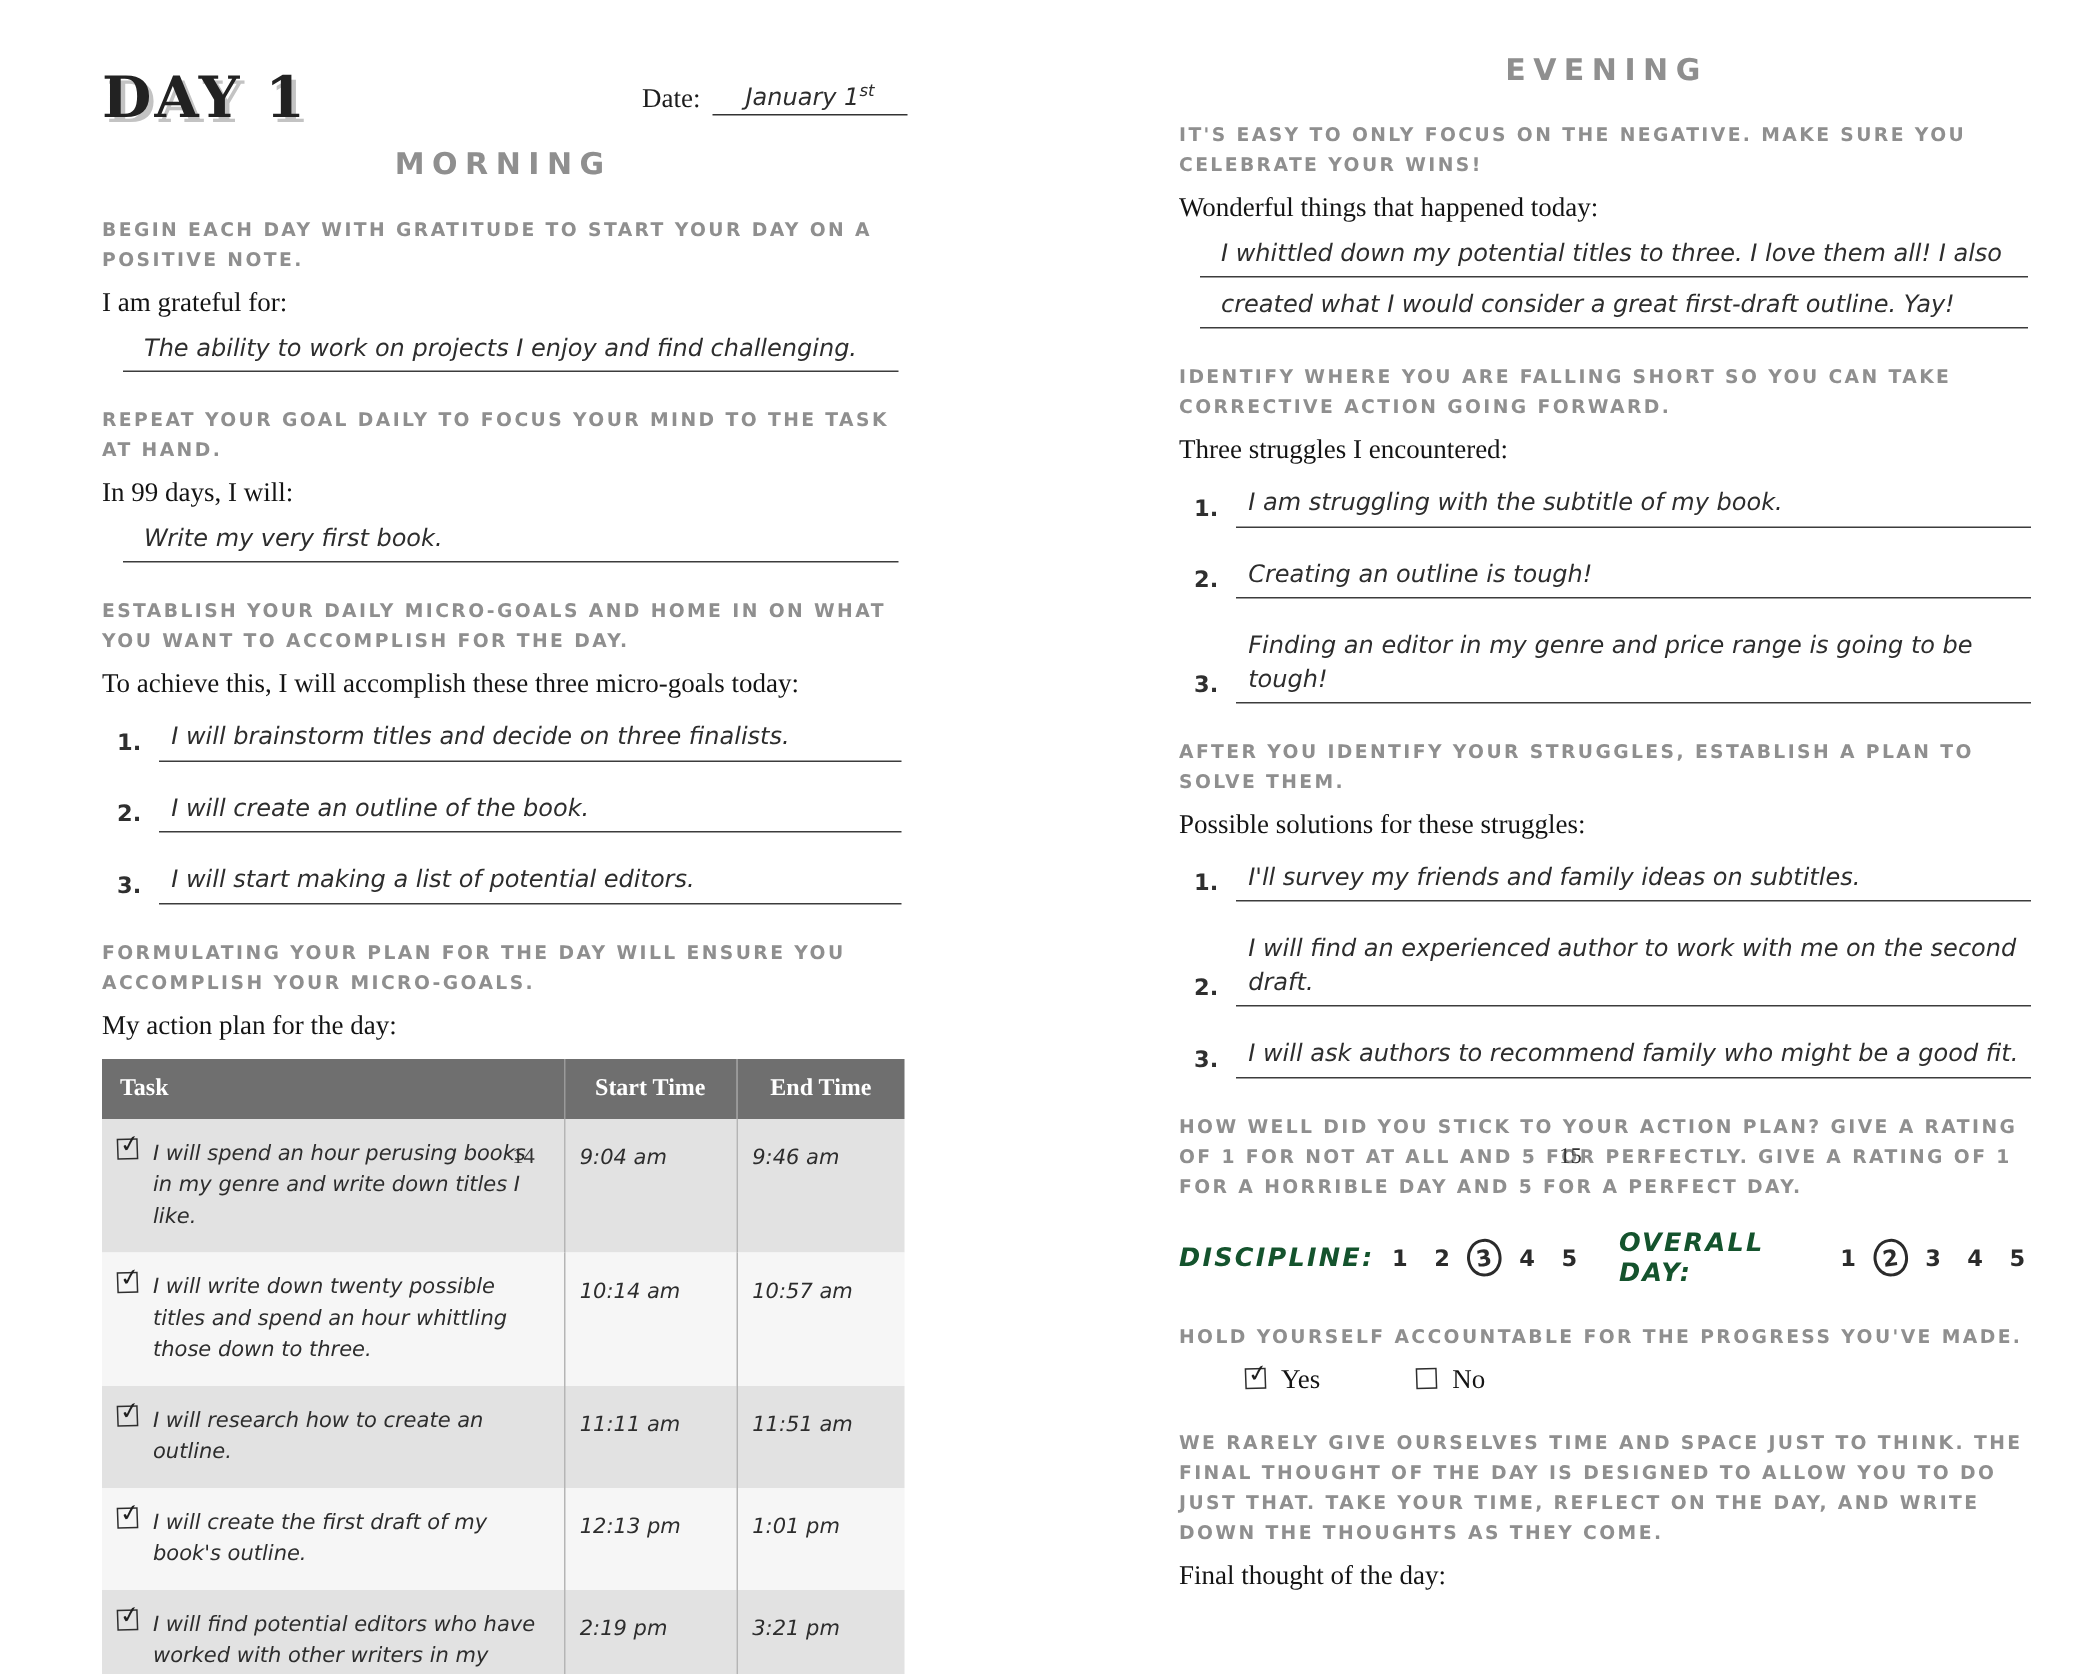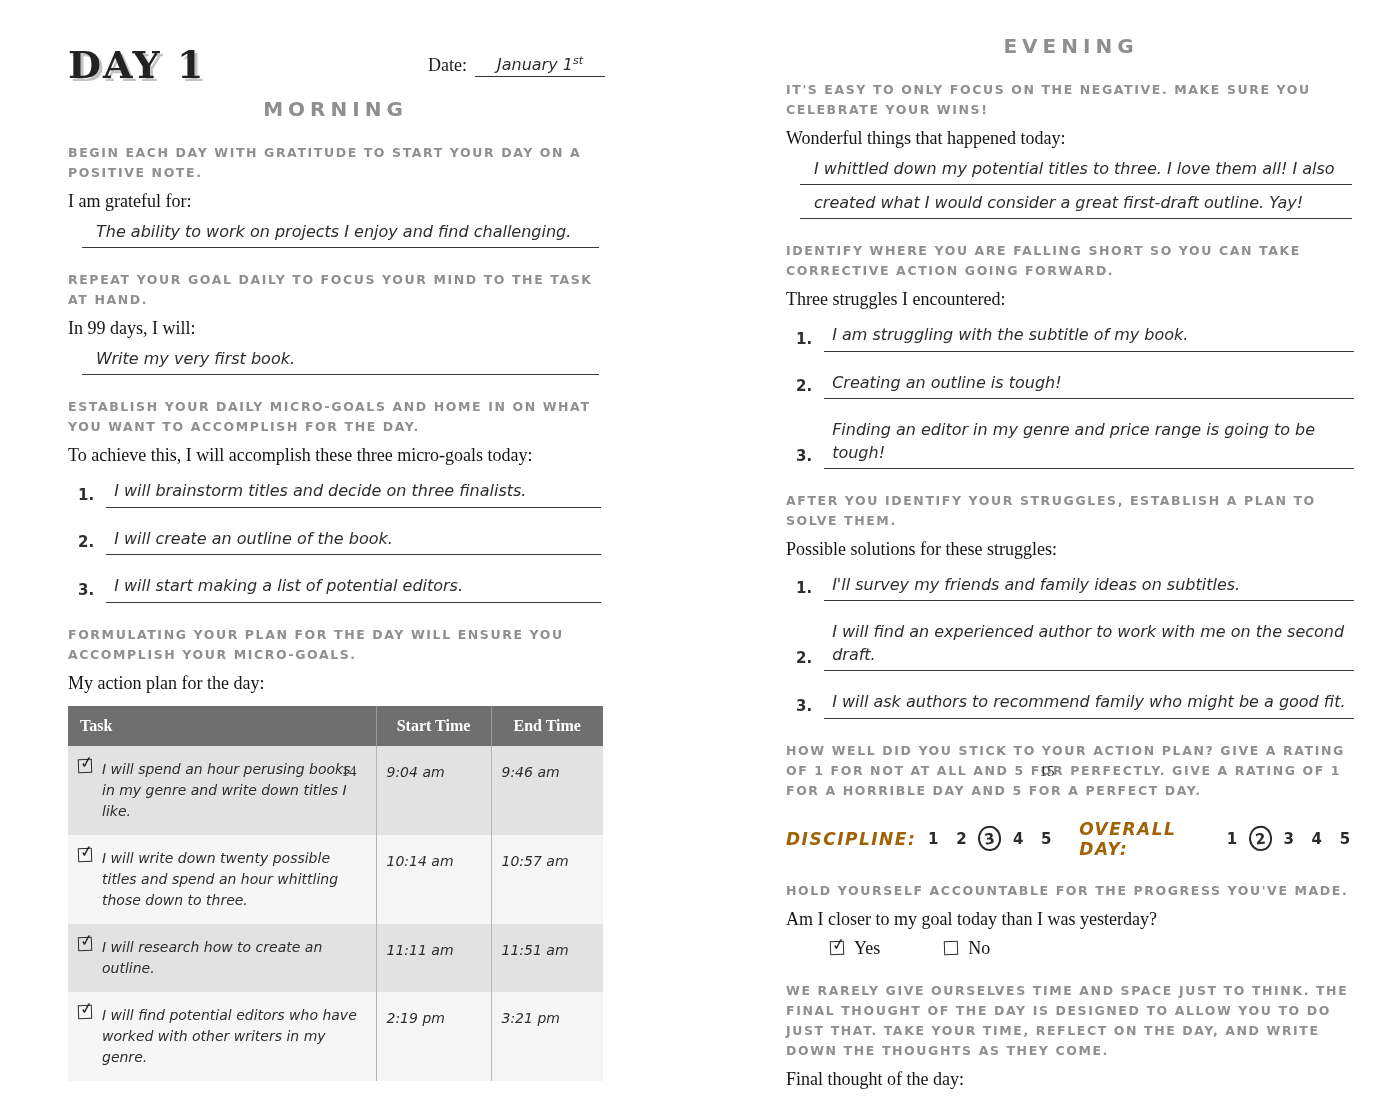--- a/index.html
+++ b/index.html
@@ -73,21 +73,21 @@
   .task-cell-inner { display:flex; gap:10px; }
   .task-text { font-size:14px; line-height:1.5; }
   .time-cell { font-size:14px; padding-top:18px !important; }
 
   
   .ratings-row {
     display:flex; align-items:center; gap:6px; margin:18px 0 6px;
     font-family:"DejaVu Sans", sans-serif;
   }
   .rating-label {
-    font-weight:bold; font-style:italic; font-size:17px; letter-spacing:1.5px; color:#a16207;
+    font-weight:bold; font-style:italic; font-size:17px; letter-spacing:1.5px; color:#14532d;
   }
   .rating-label.second { margin-left:16px; }
   .rating-num {
     width:25px; height:25px; display:inline-flex; align-items:center; justify-content:center;
     font-size:15px; font-weight:bold; color:#2b2b2b;
   }
   .rating-num.circled {
     border:2px solid #2b2b2b; border-radius:52% 48% 50% 50%; transform:rotate(-8deg);
   }
 
@@ -170,20 +170,30 @@
         </tr>
         <tr>
           <td>
               <div class="task-cell-inner">
             <span class="checkbox checked"></span>
             <span class="hand task-text">I will research how to create an outline.</span>
           </div>
             </td>
           <td class="time-cell hand">11:11 am</td>
           <td class="time-cell hand">11:51 am</td>
+        </tr>
+        <tr>
+          <td>
+              <div class="task-cell-inner">
+            <span class="checkbox checked"></span>
+            <span class="hand task-text">I will create the first draft of my book's outline.</span>
+          </div>
+            </td>
+          <td class="time-cell hand">12:13 pm</td>
+          <td class="time-cell hand">1:01 pm</td>
         </tr>
         <tr>
           <td>
               <div class="task-cell-inner">
             <span class="checkbox checked"></span>
             <span class="hand task-text">I will find potential editors who have worked with other writers in my genre.</span>
           </div>
             </td>
           <td class="time-cell hand">2:19 pm</td>
           <td class="time-cell hand">3:21 pm</td>
@@ -246,21 +256,20 @@
       <span class="rating-num">5</span>
       <span class="rating-label second">OVERALL DAY:</span>
       <span class="rating-num">1</span>
       <span class="rating-num circled">2</span>
       <span class="rating-num">3</span>
       <span class="rating-num">4</span>
       <span class="rating-num">5</span>
     </div>
 
     <div class="instruction">HOLD YOURSELF ACCOUNTABLE FOR THE PROGRESS YOU'VE MADE.</div>
-    <div class="prompt">Am I closer to my goal today than I was yesterday?</div>
 
     <div class="yn-row">
       <span class="yn-option">
         <span class="checkbox checked"></span>
         <span class="yn-label">Yes</span>
       </span>
       <span class="yn-option">
         <span class="checkbox"></span>
         <span class="yn-label">No</span>
       </span>

